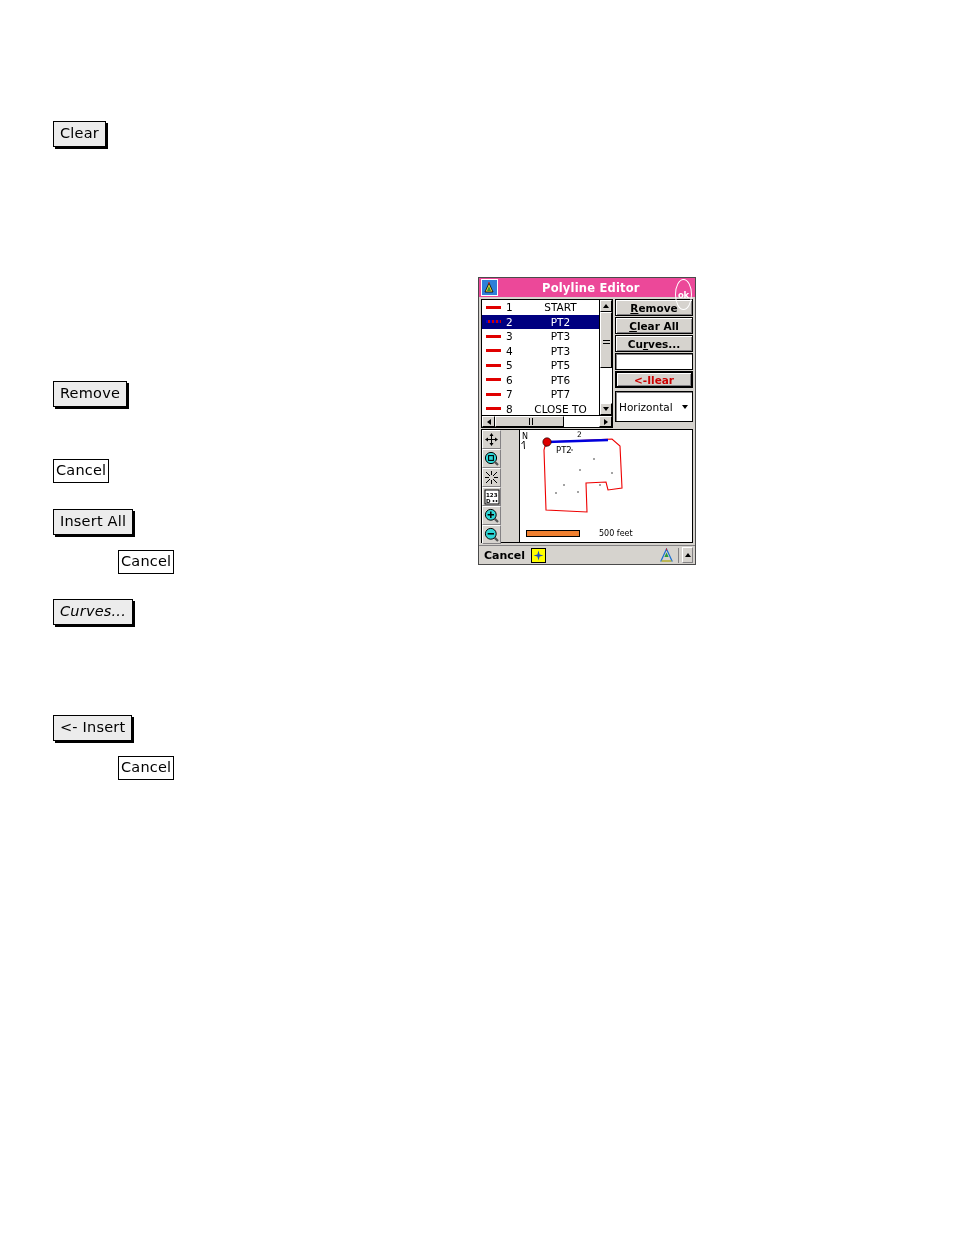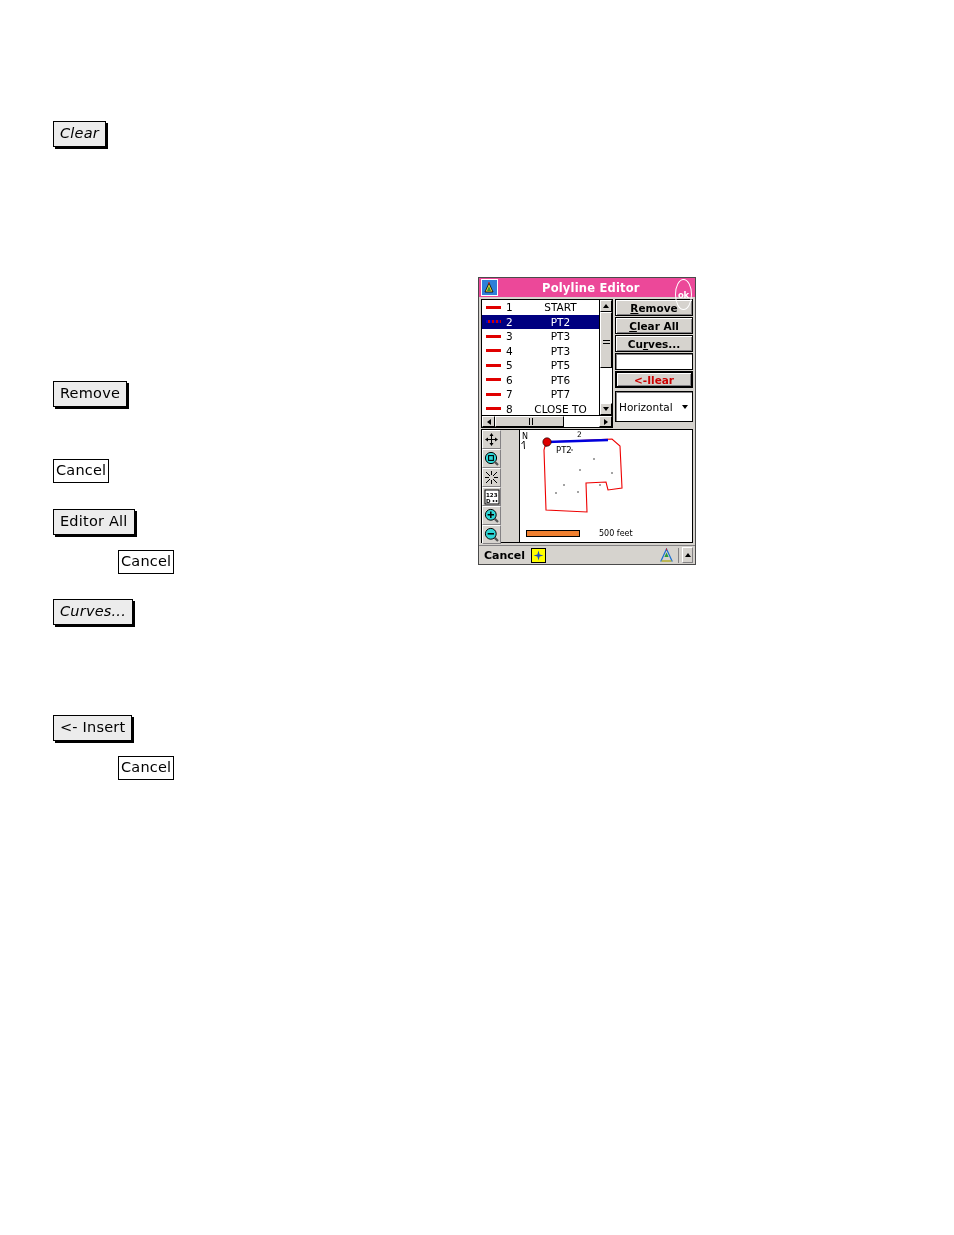--- a/index.html
+++ b/index.html
@@ -469,24 +469,24 @@
     display: flex;
     align-items: center;
     justify-content: center;
     margin-right: 2px;
   }
 </style>
 </head>
 <body>
 
 <div id="doc-layer">
-  <div class="doc-btn" style="left:53px; top:121px;font-style:italic;">Clear</div>
+  <div class="doc-btn" style="left:53px; top:121px;">Clear</div>
   <div class="doc-btn" style="left:53px; top:381px;">Remove</div>
   <div class="doc-btn plain" style="left:53px; top:459px;">Cancel</div>
-  <div class="doc-btn" style="left:53px; top:509px;">Editor All</div>
+  <div class="doc-btn" style="left:53px; top:509px;">Insert All</div>
   <div class="doc-btn plain" style="left:118px; top:550px;">Cancel</div>
   <div class="doc-btn" style="left:53px; top:599px;font-style:italic;">Curves...</div>
   <div class="doc-btn" style="left:53px; top:715px;">&lt;- Insert</div>
   <div class="doc-btn plain" style="left:118px; top:756px;">Cancel</div>
 </div>
 
 <div id="pda-window">
 
   <div id="title-bar">
     <div id="title-icon">

